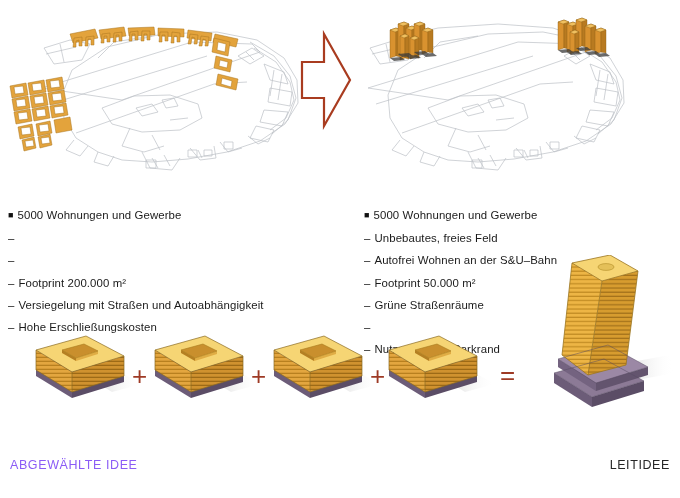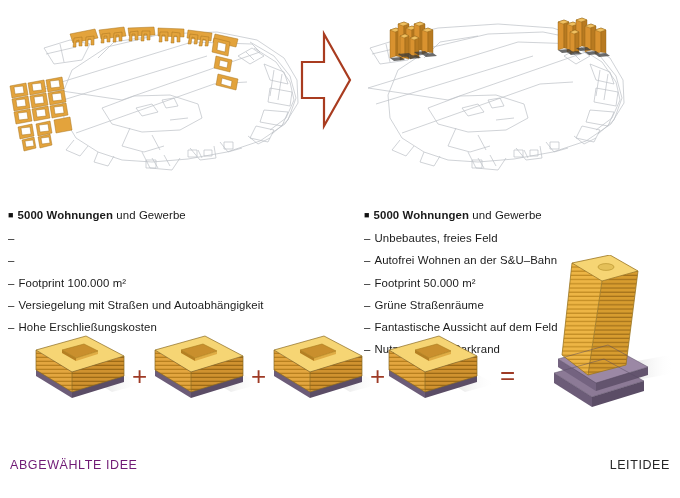--- a/index.html
+++ b/index.html
@@ -17,29 +17,29 @@
 
   
   .col{position:absolute;top:208px;}
   .col.left{left:8px;width:320px;}
   .col.right{left:364px;width:300px;}
   .bullet{display:flex;align-items:flex-start;font-size:11.4px;line-height:14px;margin-bottom:8.2px;letter-spacing:.1px;white-space:nowrap;}
   .mk{flex:0 0 auto;margin-right:4px;color:#111;}
   .mk.sq{font-size:9px;line-height:15px;}
   .mk.dash{font-size:11.4px;line-height:14px;}
   .btxt{display:block;}
-  .btxt b{font-weight:700;text-align:center;}
+  .btxt b{font-weight:400;text-align:center;}
 
   
   .eq{position:absolute;left:0;top:330px;width:680px;height:110px;}
   .eq svg{display:block;}
   .op{position:absolute;color:#9e3a25;font-size:26px;font-weight:300;line-height:1;font-family:"Liberation Sans",sans-serif;}
 
   
-  .footer-left{position:absolute;left:10px;top:458px;font-size:12.5px;letter-spacing:.6px;color:#701a75;}
+  .footer-left{position:absolute;left:10px;top:458px;font-size:12.5px;letter-spacing:.6px;color:#8b5cf6;}
   .footer-right{position:absolute;right:10px;top:458px;font-size:12.5px;letter-spacing:.6px;color:#262626;padding-left:21px;}
 </style>
 </head>
 <body>
 
 <div class="slide">
 
   <div class="plan left">
     <svg viewBox="0 0 330 195" xmlns="http://www.w3.org/2000/svg">
       <g stroke="#bcc0c6" stroke-width="0.7" fill="none" stroke-linejoin="round">
@@ -273,21 +273,21 @@
       <span class="btxt"><b>5000 Wohnungen</b><span> und Gewerbe</span></span>
     </div>
     <div class="bullet">
       <span class="mk dash">–</span>
     </div>
     <div class="bullet">
       <span class="mk dash">–</span>
     </div>
     <div class="bullet">
       <span class="mk dash">–</span>
-      <span class="btxt">Footprint 100.000 m²</span>
+      <span class="btxt">Footprint 200.000 m²</span>
     </div>
     <div class="bullet">
       <span class="mk dash">–</span>
       <span class="btxt">Versiegelung mit Straßen und Autoabhängigkeit</span>
     </div>
     <div class="bullet">
       <span class="mk dash">–</span>
       <span class="btxt">Hohe Erschließungskosten</span>
     </div>
   </div>
@@ -308,21 +308,20 @@
     <div class="bullet">
       <span class="mk dash">–</span>
       <span class="btxt">Footprint 50.000 m²</span>
     </div>
     <div class="bullet">
       <span class="mk dash">–</span>
       <span class="btxt">Grüne Straßenräume</span>
     </div>
     <div class="bullet">
       <span class="mk dash">–</span>
-      <span class="btxt">Fantastische Aussicht auf dem Feld</span>
     </div>
     <div class="bullet">
       <span class="mk dash">–</span>
       <span class="btxt">Nutzungen am Parkrand</span>
     </div>
   </div>
 
   <div class="eq">
     <svg viewBox="0 0 680 110" width="680" height="110" xmlns="http://www.w3.org/2000/svg">
       <defs>

